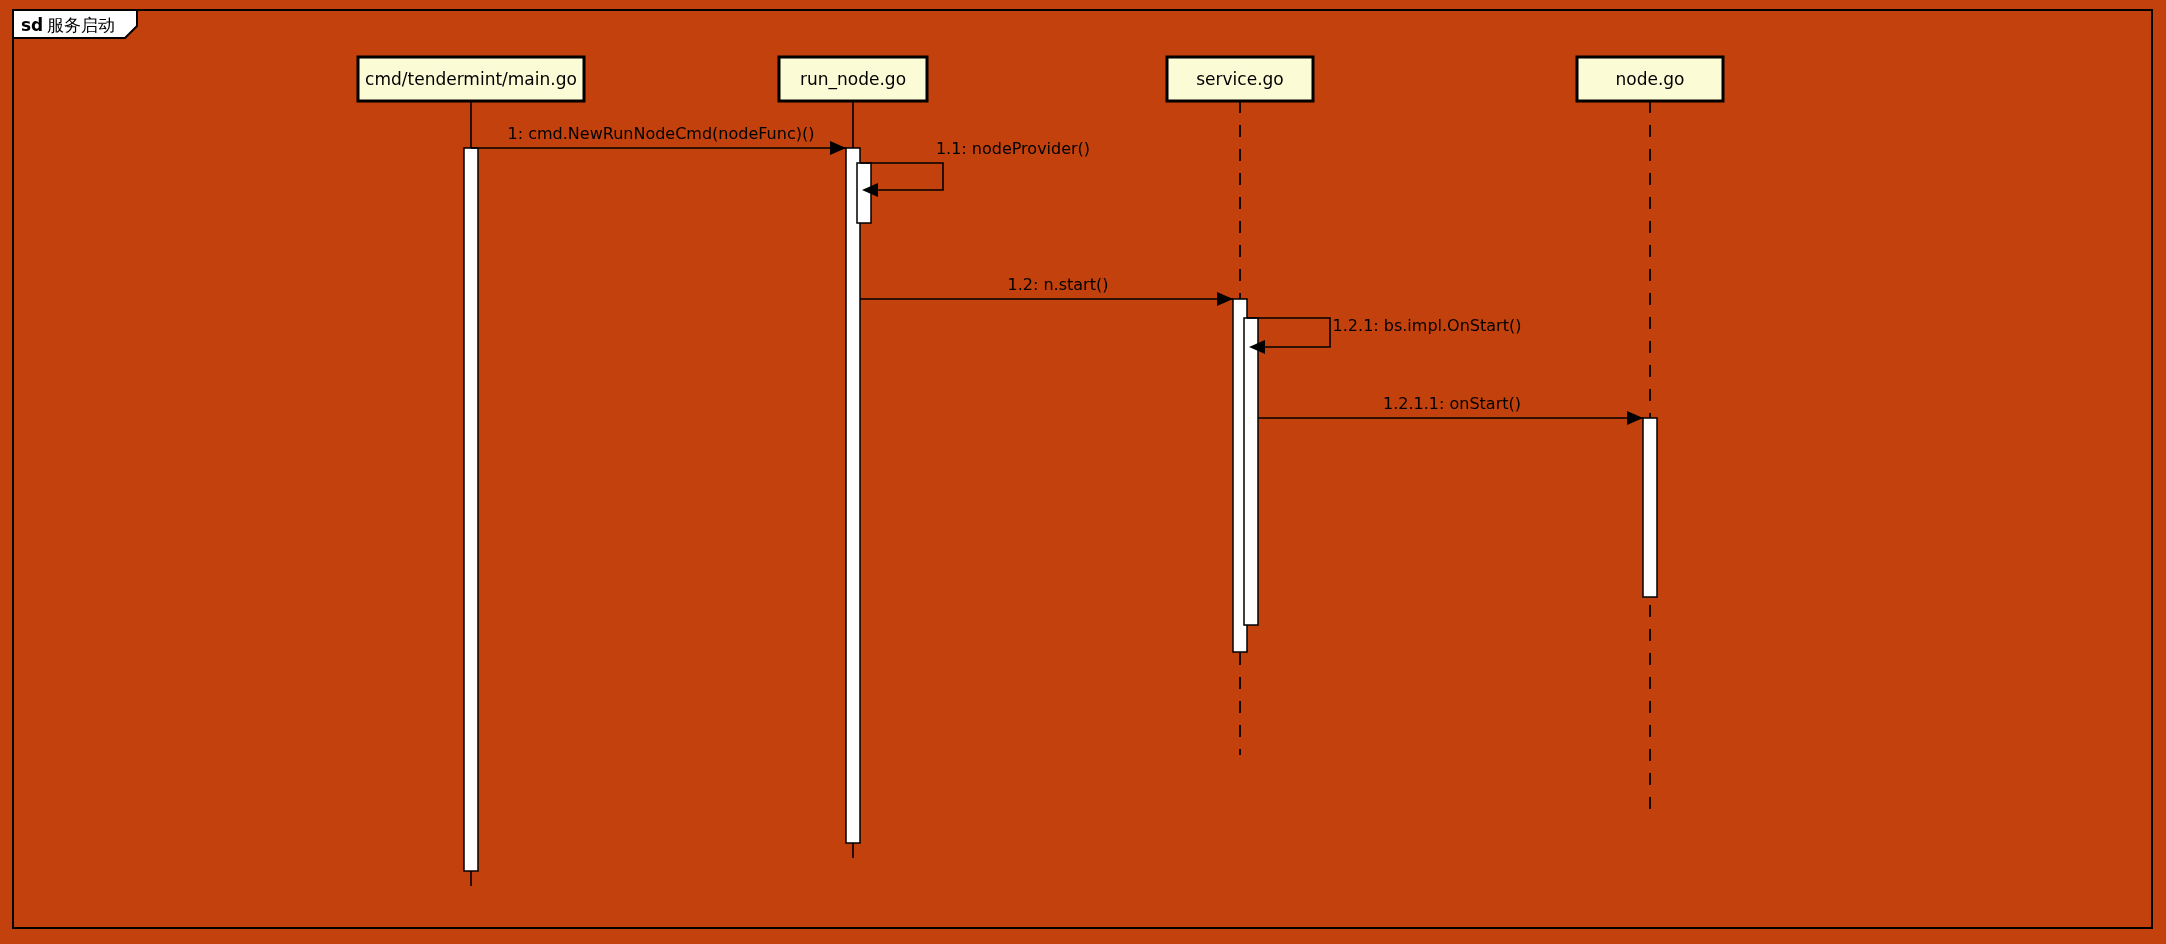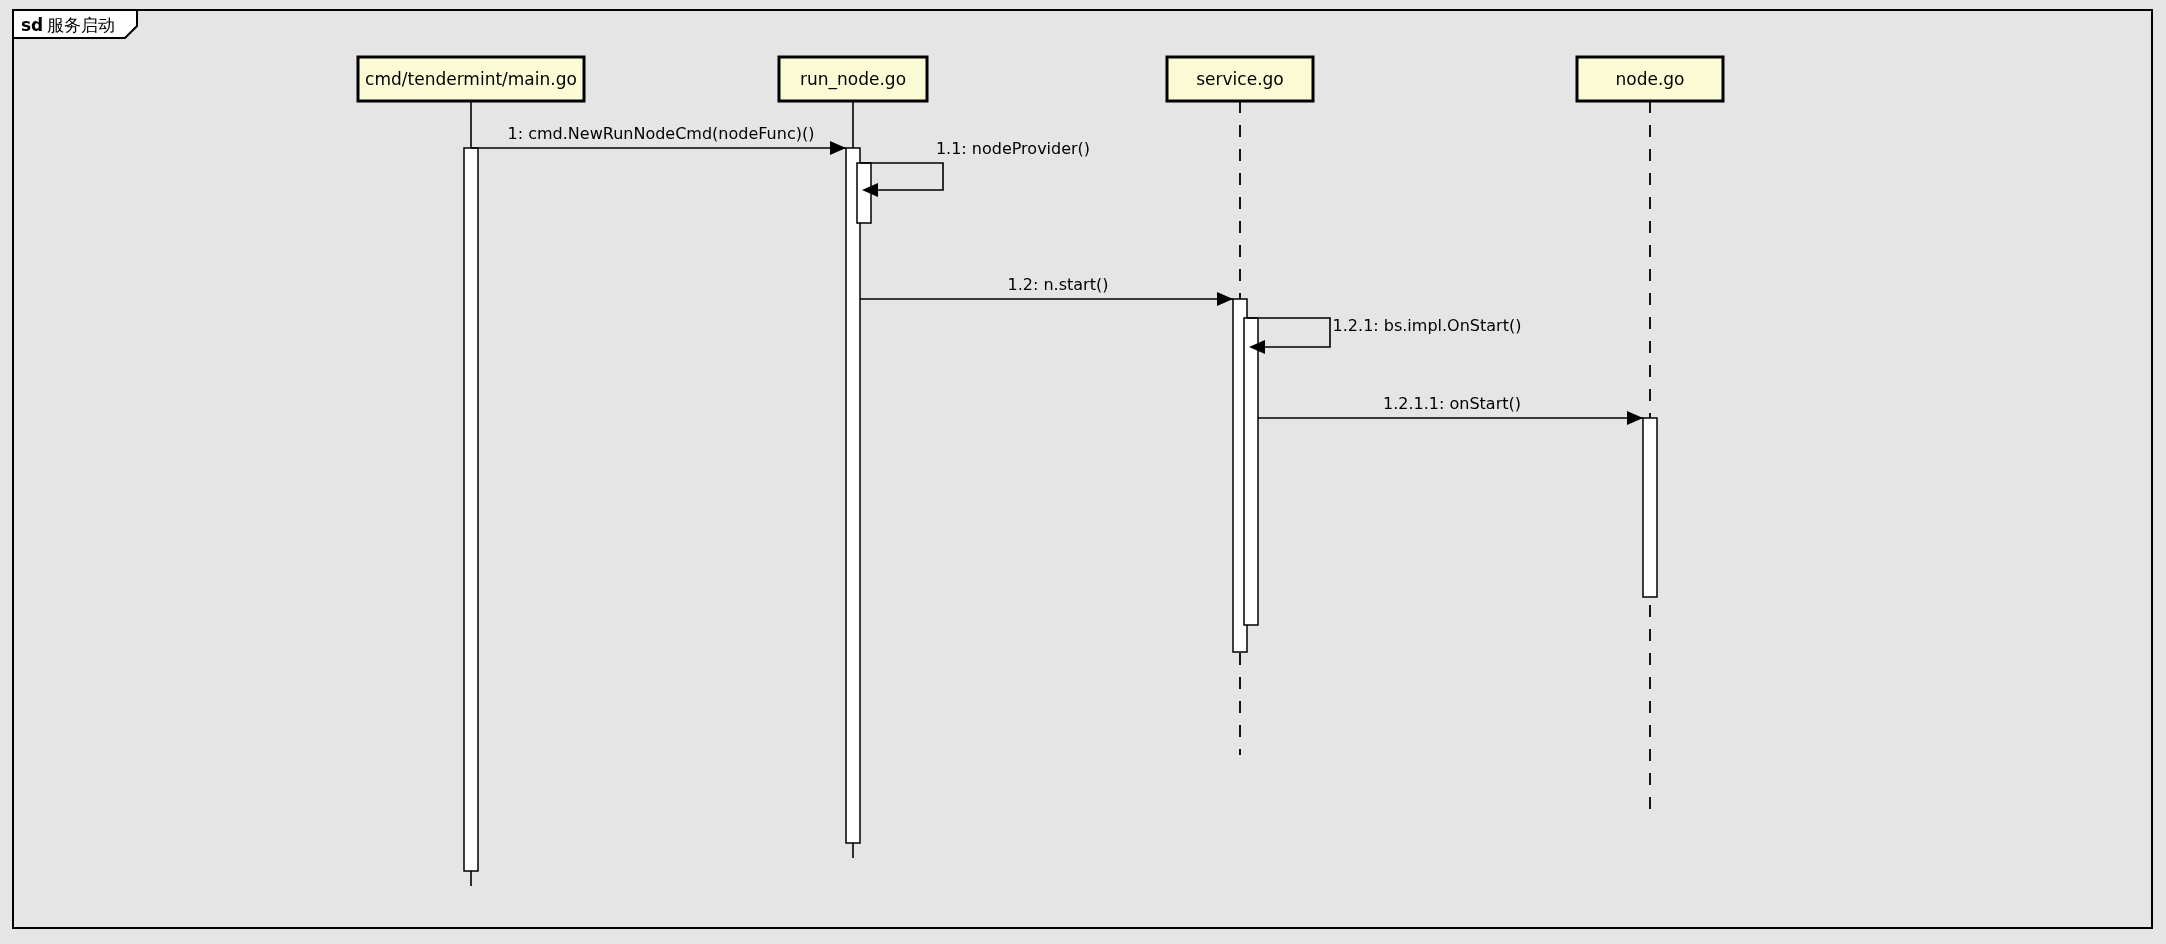--- a/index.html
+++ b/index.html
@@ -10,21 +10,21 @@
   body {
     width: 2166px;
     height: 944px;
     font-family: "DejaVu Sans", sans-serif;
     overflow: hidden;
   }
   #diagram-root {
     position: relative;
     width: 2166px;
     height: 944px;
-    background: #e5e5e5;
+    background: #c2410c;
   }
   svg.diagram-canvas {
     position: absolute;
     left: 0;
     top: 0;
     width: 2166px;
     height: 944px;
   }
   .frame-rect {
     fill: none;

